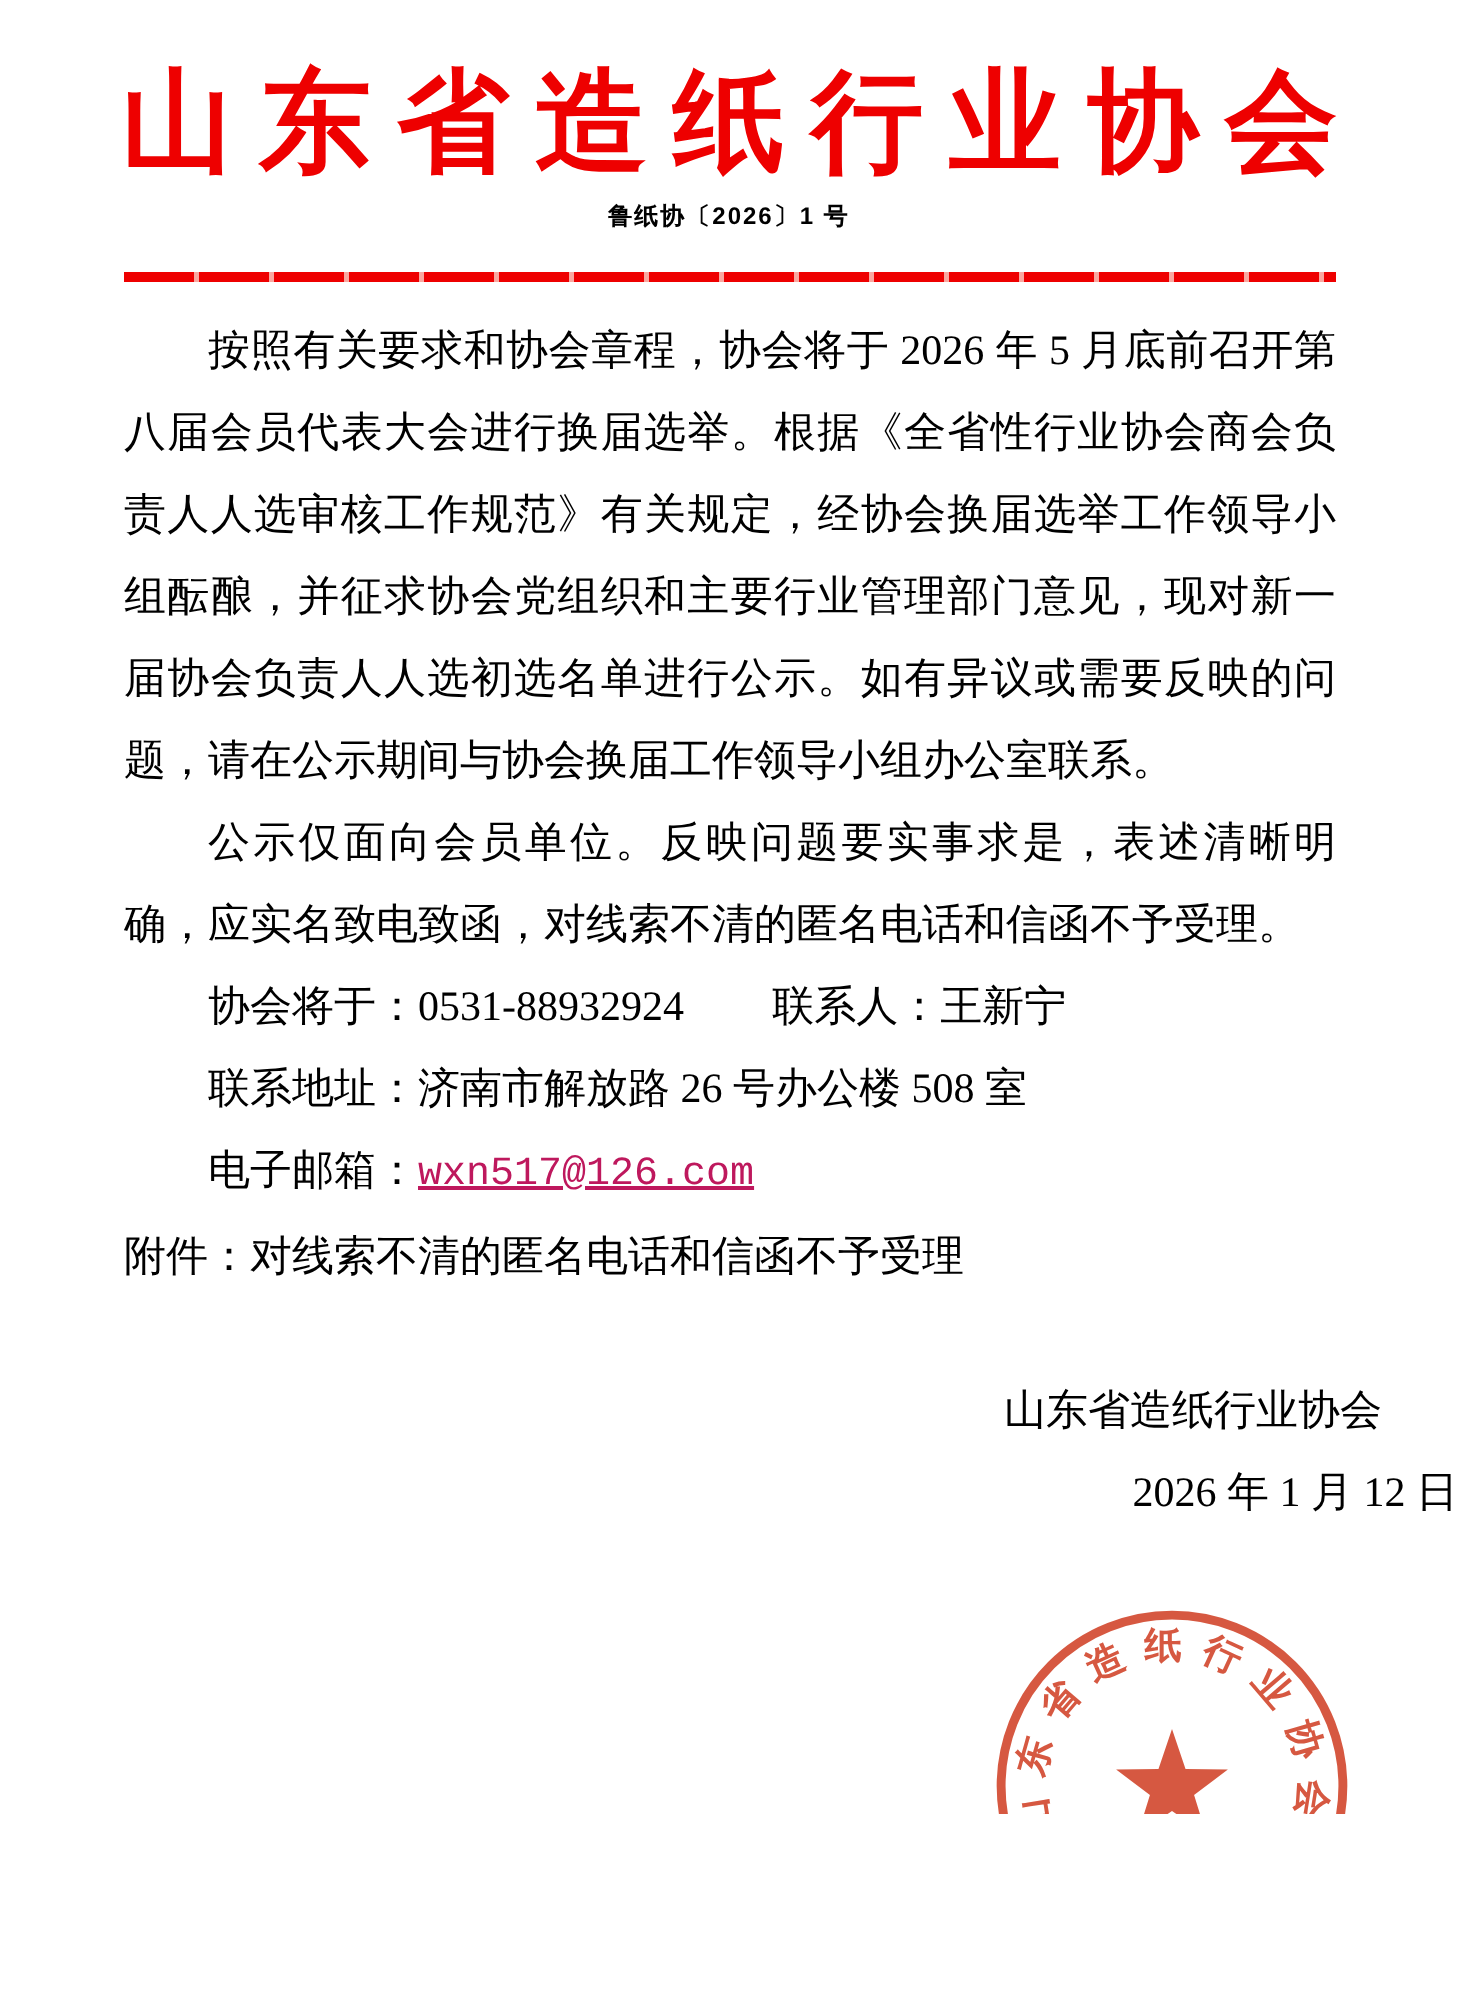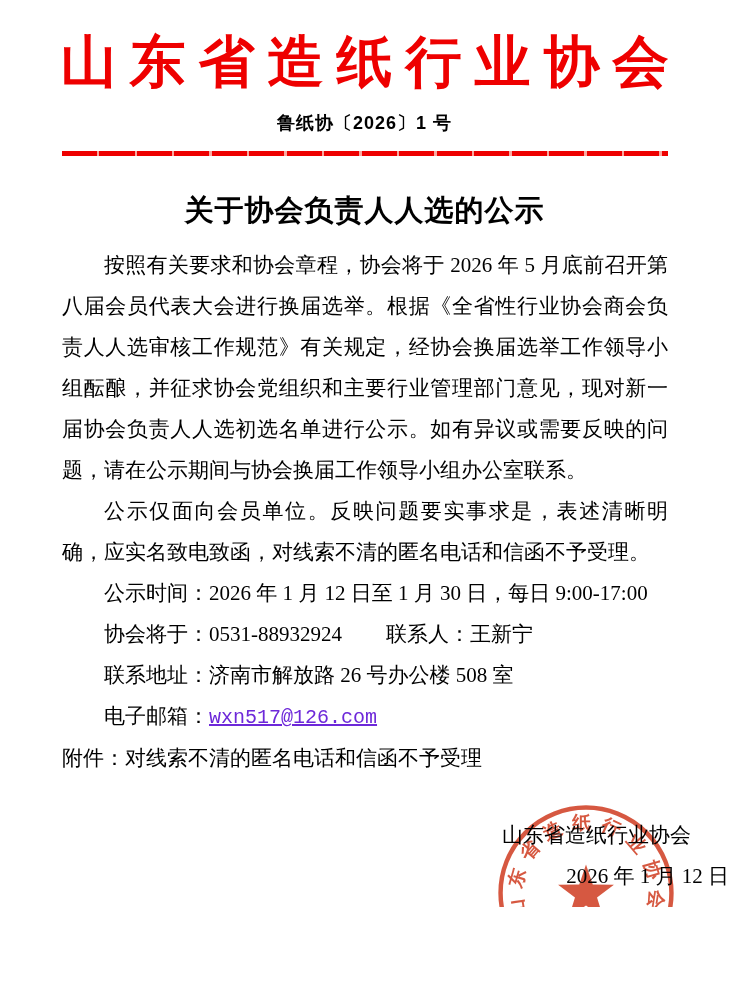--- a/index.html
+++ b/index.html
@@ -8,42 +8,42 @@
     font-family:"Liberation Serif","DejaVu Serif",serif; color:#000;
     overflow:hidden;
   }
   .org-title{
     margin:28px 0 0 0; text-align:center; color:#ee0000;
     font-size:56px; font-weight:bold; line-height:68px;
     letter-spacing:13px; text-indent:13px; white-space:nowrap;
     font-family:"Liberation Serif","DejaVu Serif",serif;
   }
   .doc-number{
-    margin-top:15px; text-align:center; font-size:18px; font-weight:600;
+    text-align:center; font-size:12px; font-weight:600;
     letter-spacing:1px; line-height:24px;
     font-family:"Liberation Sans","DejaVu Sans",sans-serif;
   }
   .red-line{
     margin:16px auto 0 auto; width:606px; height:5px;
     background:repeating-linear-gradient(90deg,#ee0000 0 35px,#f9a8a0 35px 37.5px);
   }
   .notice-title{
     margin:33px 0 0 0; text-align:center; font-size:29px; font-weight:bold;
     letter-spacing:1px; line-height:42px;
     font-family:"Liberation Sans","DejaVu Sans",sans-serif;
   }
   .body-text{
     margin:14px 61px 0 62px; font-size:21px; line-height:41px;
     text-align:justify;
   }
   .body-text p{margin:0;}
   .indent{text-indent:2em;}
   .gap{display:inline-block; width:2.1em;}
   .email-link{
-    color:#6d28d9; text-decoration:underline;
+    color:#be185d; text-decoration:underline;
     font-family:"Liberation Mono","DejaVu Sans Mono",monospace;
     font-size:20px;
   }
   .signature{
     position:relative; z-index:1;
     margin-top:36px; text-align:right; font-size:21px; line-height:41px;
   }
   .signature .sig-org{padding-right:38px;}
   .signature .sig-date{}
   .seal{
@@ -65,26 +65,24 @@
 <body>
 
 <div class="page">
 
   <h1 class="org-title">山东省造纸行业协会</h1>
 
   <div class="doc-number">鲁纸协〔2026〕1 号</div>
 
   <div class="red-line"></div>
 
-  <h2 class="notice-title">关于协会负责人人选的公示</h2>
 
   <div class="body-text">
     <p class="indent">按照有关要求和协会章程，协会将于 2026 年 5 月底前召开第八届会员代表大会进行换届选举。根据《全省性行业协会商会负责人人选审核工作规范》有关规定，经协会换届选举工作领导小组酝酿，并征求协会党组织和主要行业管理部门意见，现对新一届协会负责人人选初选名单进行公示。如有异议或需要反映的问题，请在公示期间与协会换届工作领导小组办公室联系。</p>
     <p class="indent">公示仅面向会员单位。反映问题要实事求是，表述清晰明确，应实名致电致函，对线索不清的匿名电话和信函不予受理。</p>
-    <p class="indent">公示时间：2026 年 1 月 12 日至 1 月 30 日，每日 9:00-17:00</p>
     <p class="indent">
       <span>协会将于：</span><span>0531-88932924</span><span class="gap"></span><span>联系人：</span><span>王新宁</span>
     </p>
     <p class="indent">联系地址：济南市解放路 26 号办公楼 508 室</p>
     <p class="indent">
       <span>电子邮箱：</span><a href="#" class="email-link">wxn517@126.com</a>
     </p>
     <p>附件：对线索不清的匿名电话和信函不予受理</p>
   </div>
 

